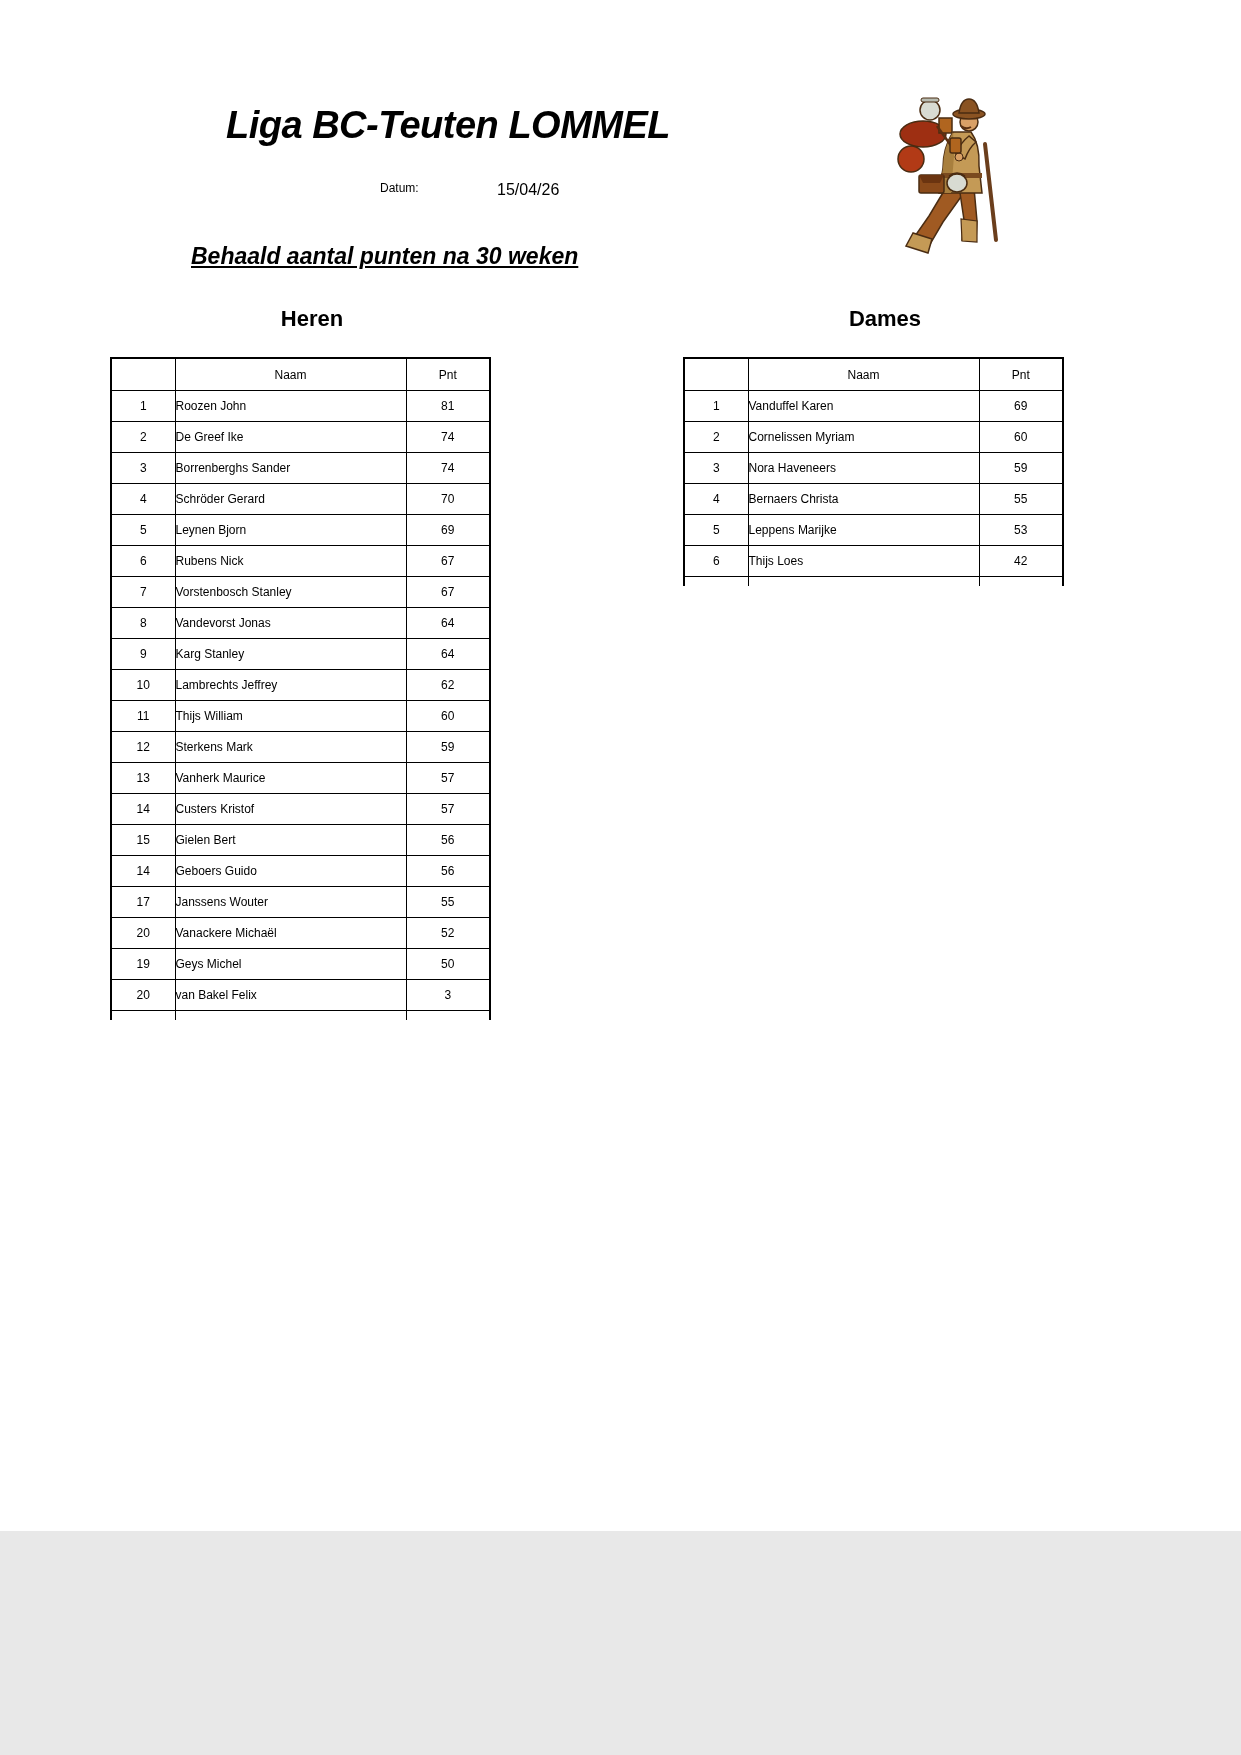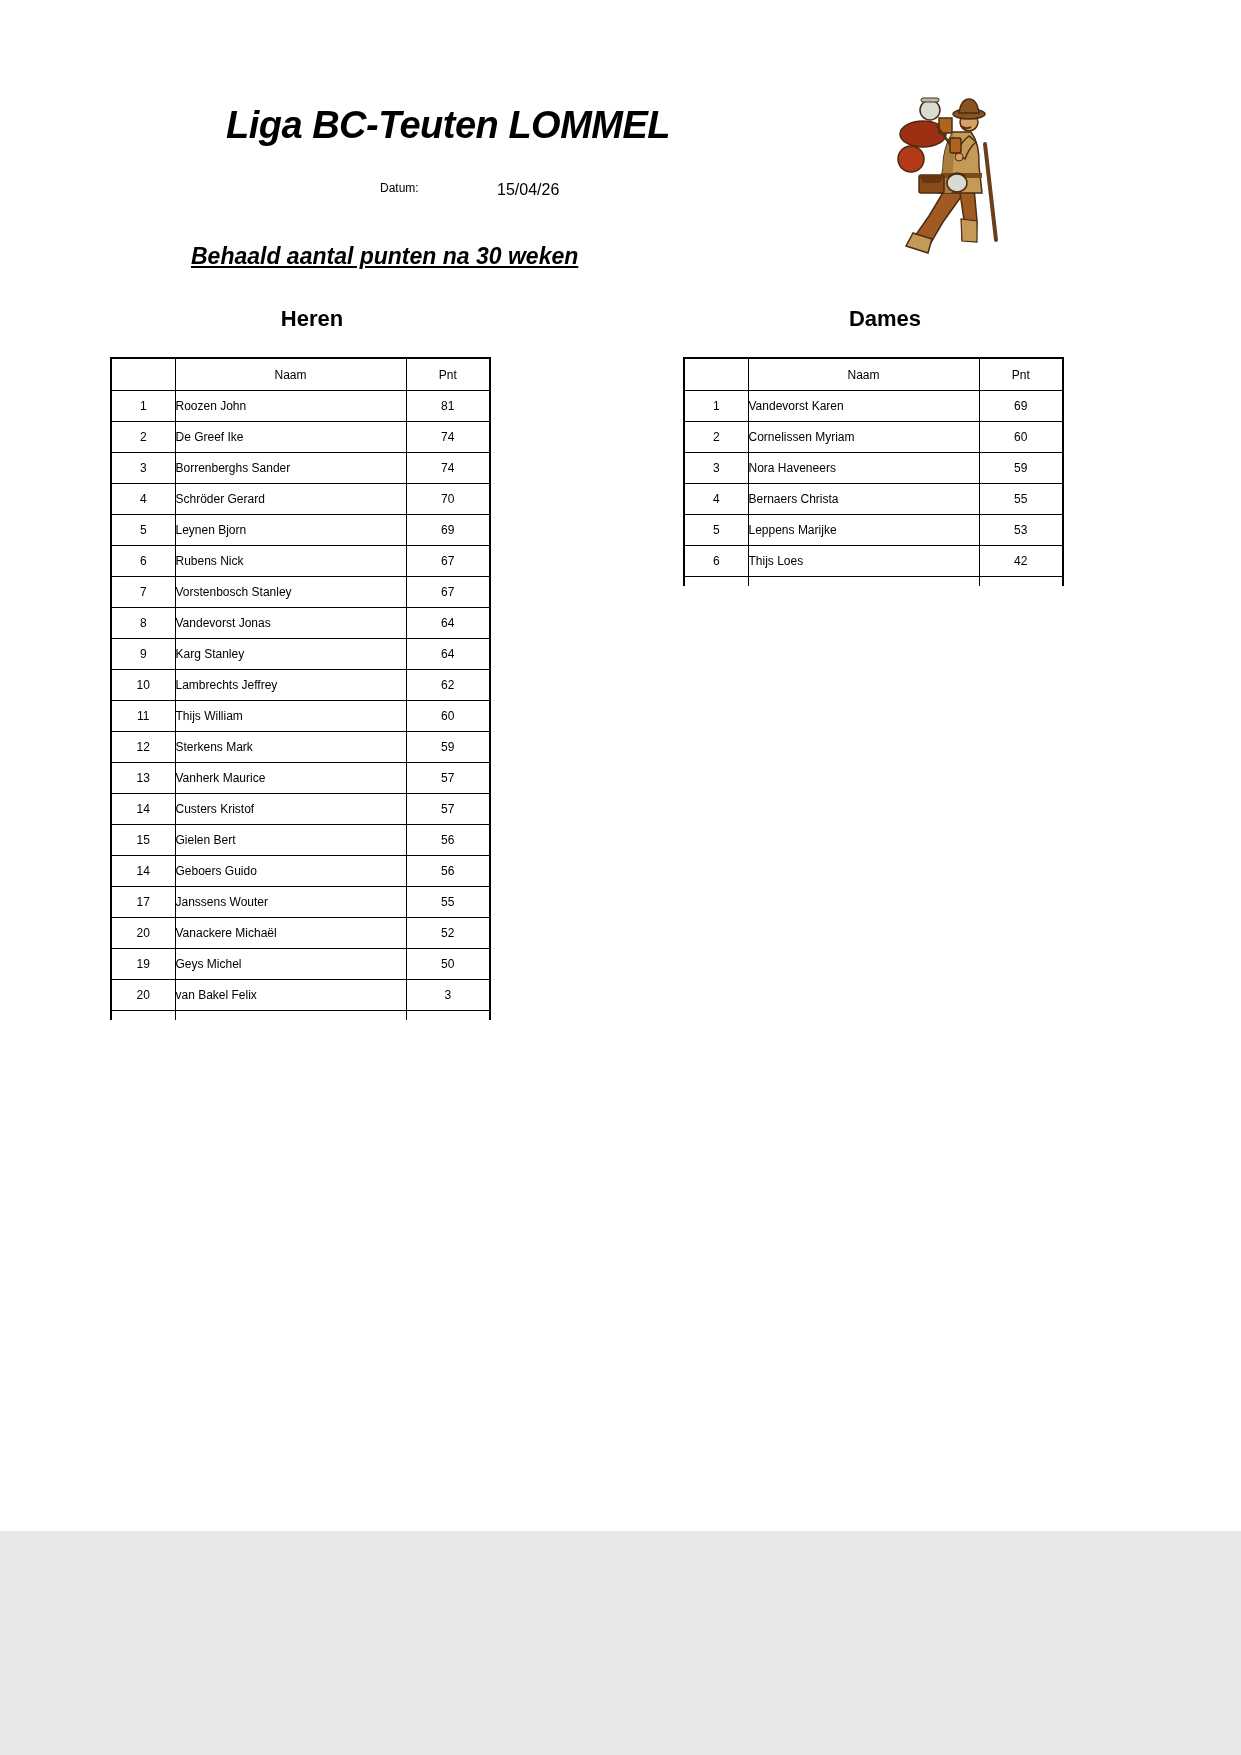--- a/index.html
+++ b/index.html
@@ -272,21 +272,21 @@
     <thead>
       <tr>
         <th></th>
         <th>Naam</th>
         <th>Pnt</th>
       </tr>
     </thead>
     <tbody>
       <tr>
           <td class="c-rank">1</td>
-          <td class="c-name">Vandevorst Karen</td>
+          <td class="c-name">Vanduffel Karen</td>
           <td class="c-pnt">69</td>
         </tr>
         <tr>
           <td class="c-rank">2</td>
           <td class="c-name">Cornelissen Myriam</td>
           <td class="c-pnt">60</td>
         </tr>
         <tr>
           <td class="c-rank">3</td>
           <td class="c-name">Nora Haveneers</td>

